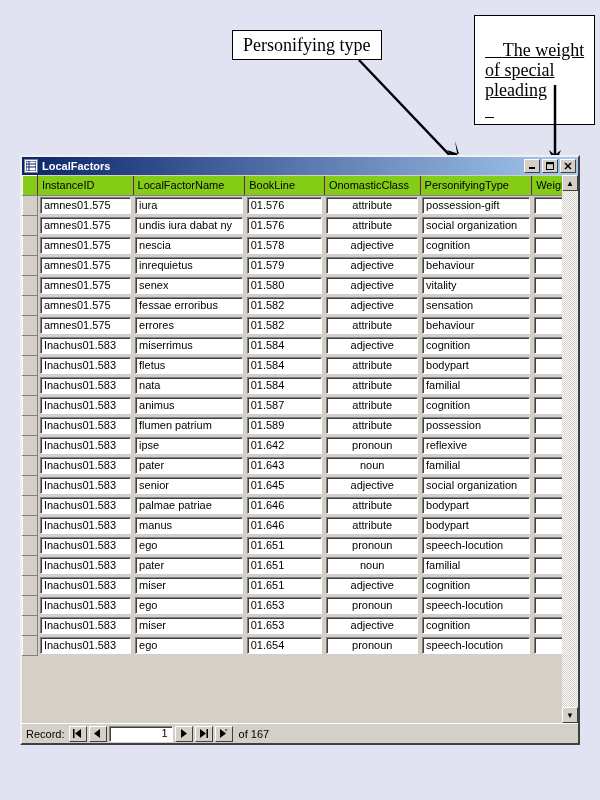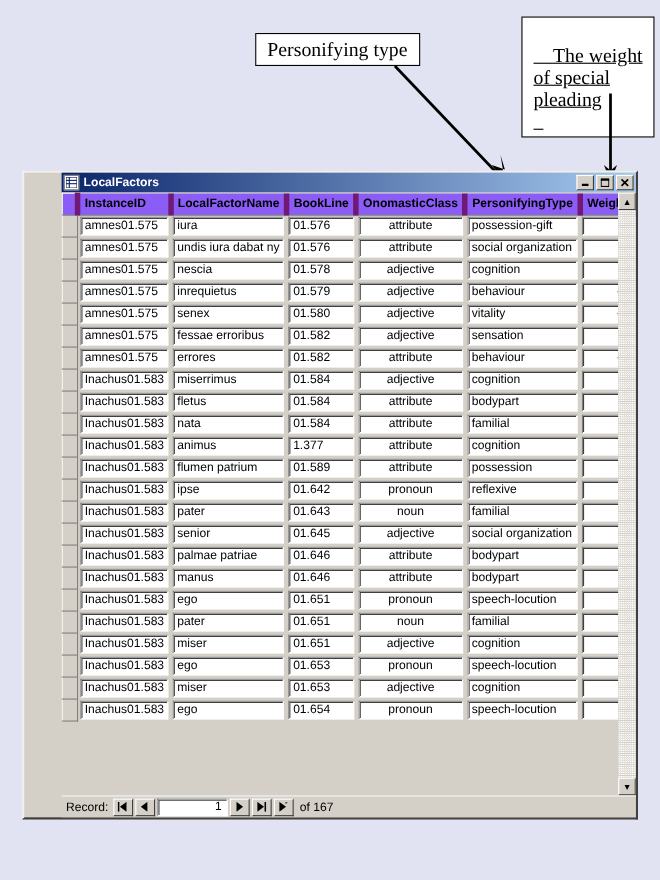--- a/index.html
+++ b/index.html
@@ -29,21 +29,20 @@
     position: absolute;
     left: 20px;
     top: 155px;
     width: 560px;
     height: 590px;
     background: #d4d0c8;
     border-left: 2px solid #f0f0f0;
     border-top: 2px solid #f0f0f0;
     border-right: 2px solid #404040;
     border-bottom: 2px solid #404040;
-    padding-left: 34px;
   }
   .titlebar {
     height: 18px;
     background: linear-gradient(to right, #0a246a, #a6caf0);
     color: #fff;
     display: flex;
     align-items: center;
     padding: 0 2px;
     font-weight: bold;
   }
@@ -64,26 +63,26 @@
     height: calc(100% - 18px - 20px);
     overflow: hidden;
     background:#d4d0c8;
   }
   table.grid {
     border-collapse: collapse;
     width: 100%;
   }
   table.grid th {
     text-align:left;
-    font-weight:bold;
+    font-weight:normal;
     font-size:11px;
     padding: 3px 4px;
-    background:#8b5cf6;
+    background:#84cc16;
     border-bottom:1px solid #808080;
-    border-right:5px solid #701a75;
+    border-right:1px solid #701a75;
     color:#000;
   }
   table.grid td {
     padding: 0 2px;
     background:#d4d0c8;
   }
   .rowsel {
     width:14px; min-width:14px;
     background:#d4d0c8;
     border-top:1px solid #fff; border-left:1px solid #fff;
@@ -436,21 +435,21 @@
           </tr>
           <tr>
             <td class="rowsel"></td>
             <td class="col-instance">
               <span class="cell">Inachus01.583</span>
             </td>
             <td class="col-lfn">
               <span class="cell">animus</span>
             </td>
             <td class="col-bl">
-              <span class="cell">1.377</span>
+              <span class="cell">01.587</span>
             </td>
             <td class="col-oc">
               <span class="cell">attribute</span>
             </td>
             <td class="col-pt">
               <span class="cell">cognition</span>
             </td>
             <td class="col-w">
               <span class="cell num">0</span>
             </td>

